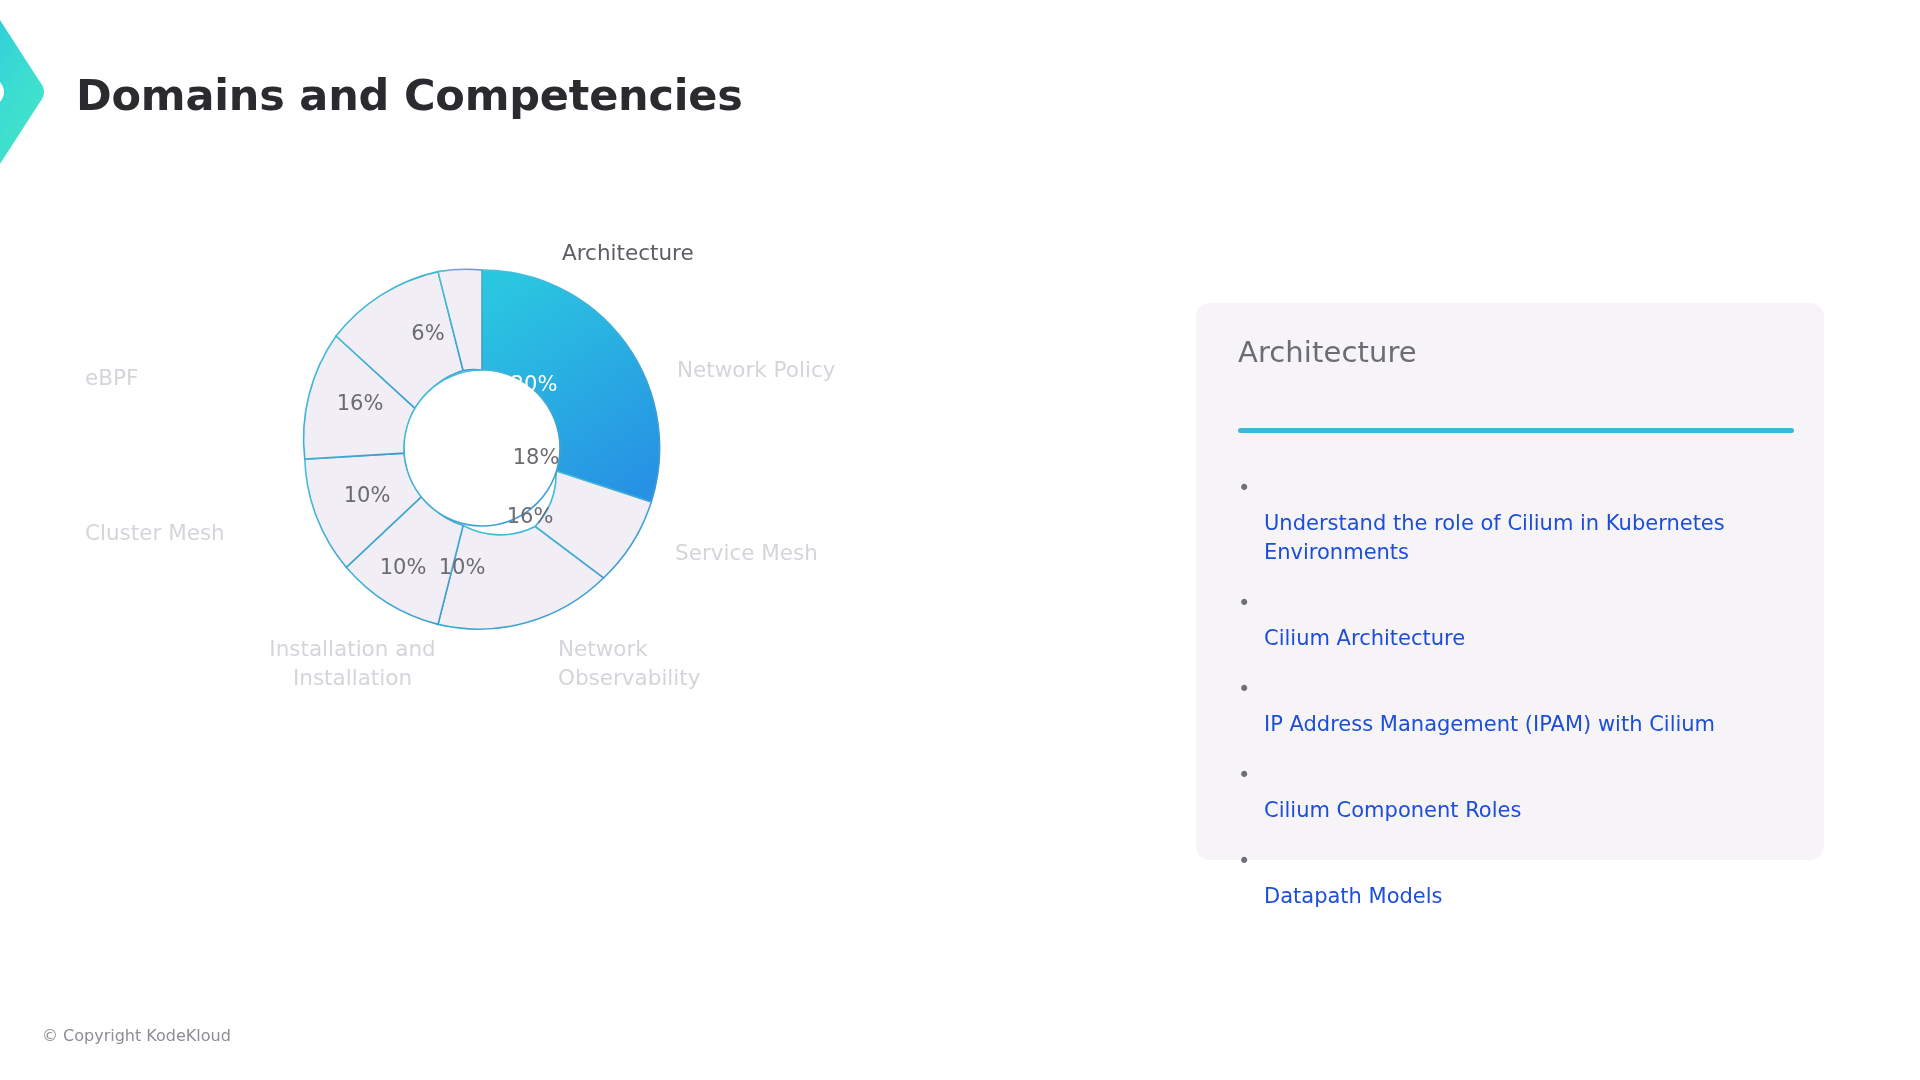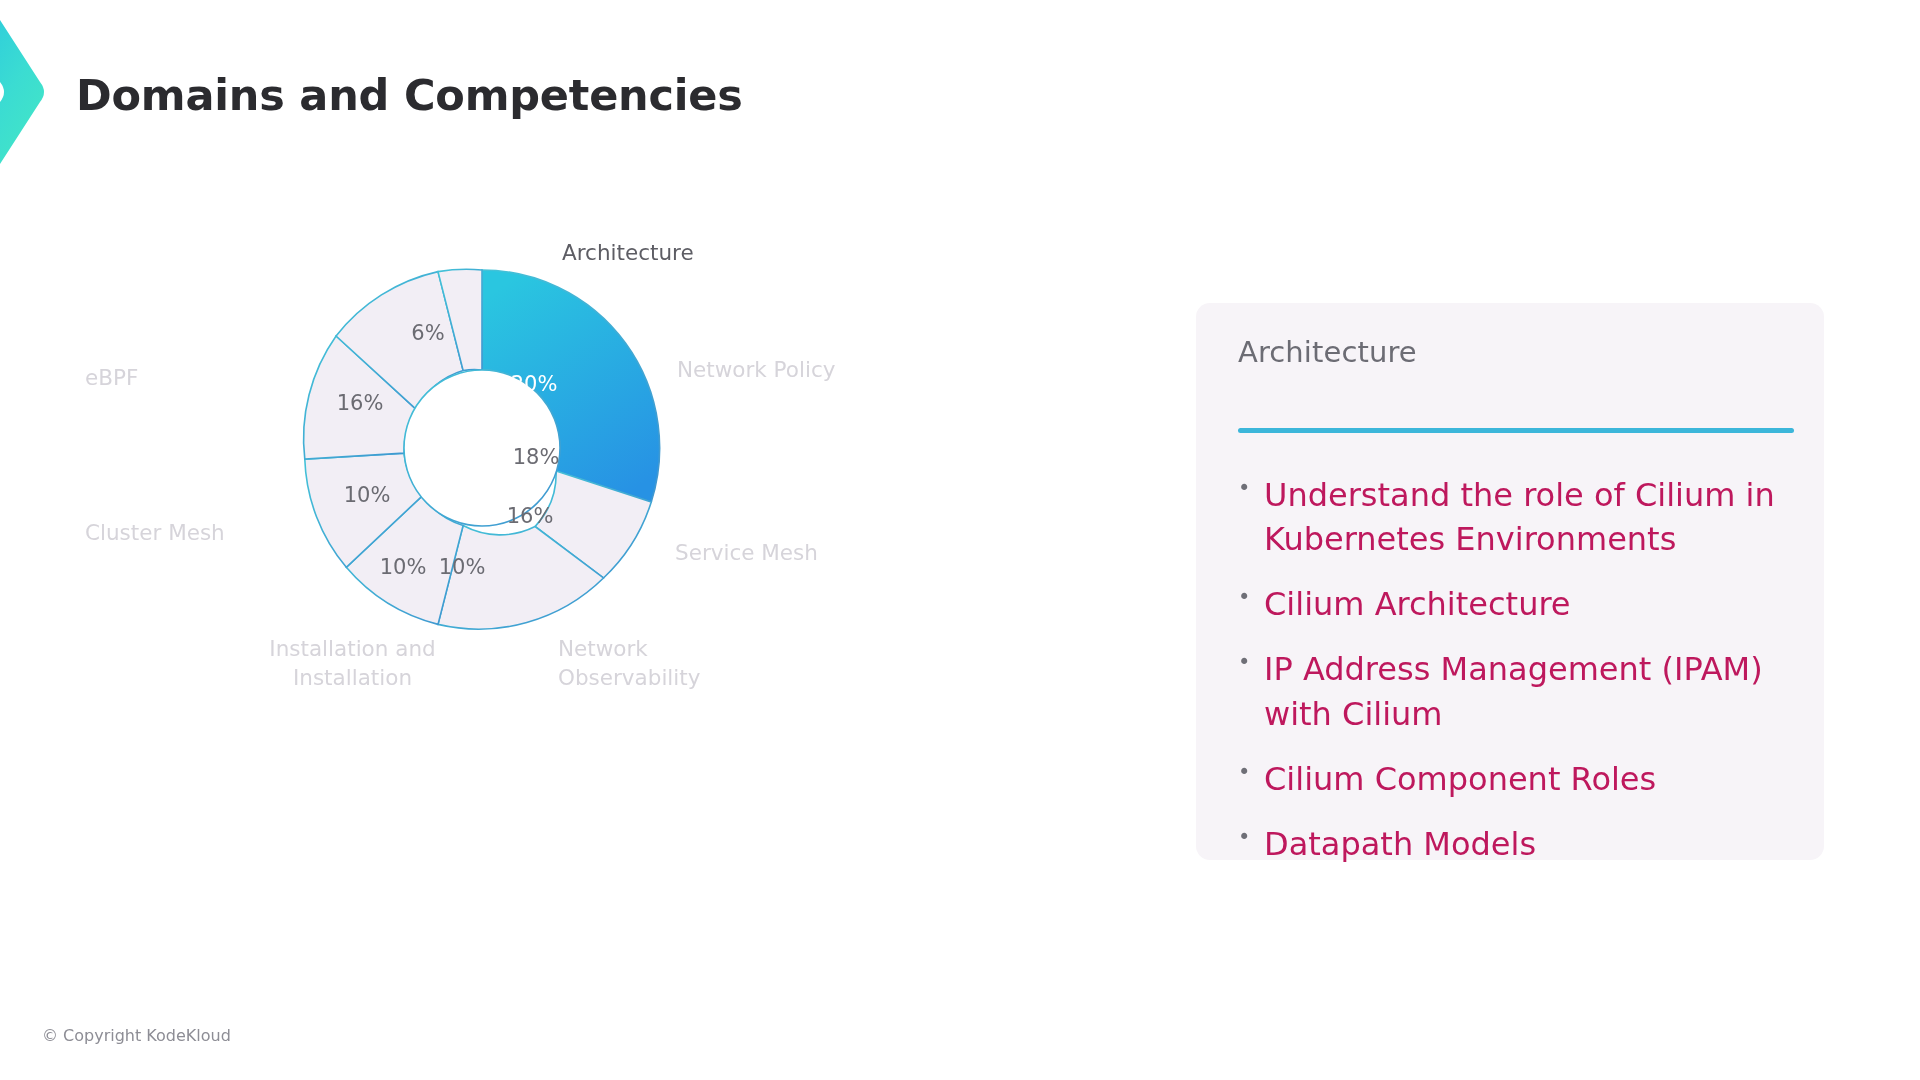--- a/index.html
+++ b/index.html
@@ -57,21 +57,21 @@
     width:556px; height:5px; border-radius:3px;
     background:#3cb6da;
   }
   .card-list { position:absolute; left:42px; top:170px; width:566px; }
   .card-li { display:flex; align-items:flex-start; margin-bottom:21px; }
   .card-li .bullet {
     width:26px; flex:0 0 26px; color:#6f6f77;
     font-size:21px; line-height:1.5; text-align:left;
   }
   .card-li .li-text {
-    flex:1; color:#be185d; font-size:32px; line-height:1.38;
+    flex:1; color:#1d4ed8; font-size:21px; line-height:1.38;margin-top:36px;
   }
 
   
   .footer-copy {
     position:absolute; left:42px; top:1026px;
     font-size:16px; color:#8d8d95;
   }
 </style>
 </head>
 <body>

